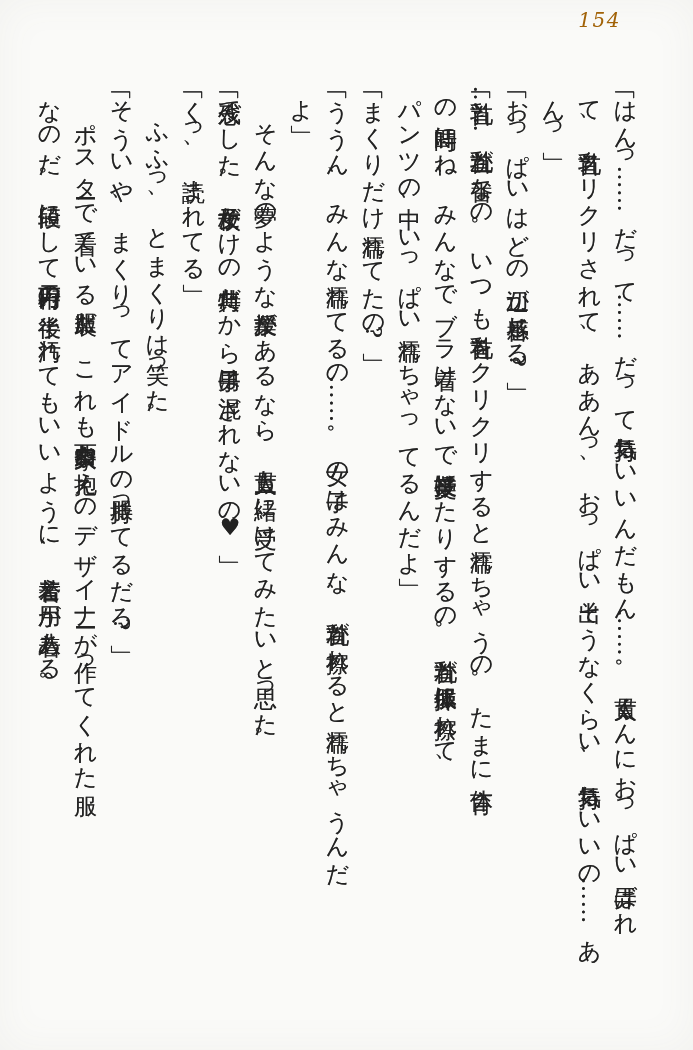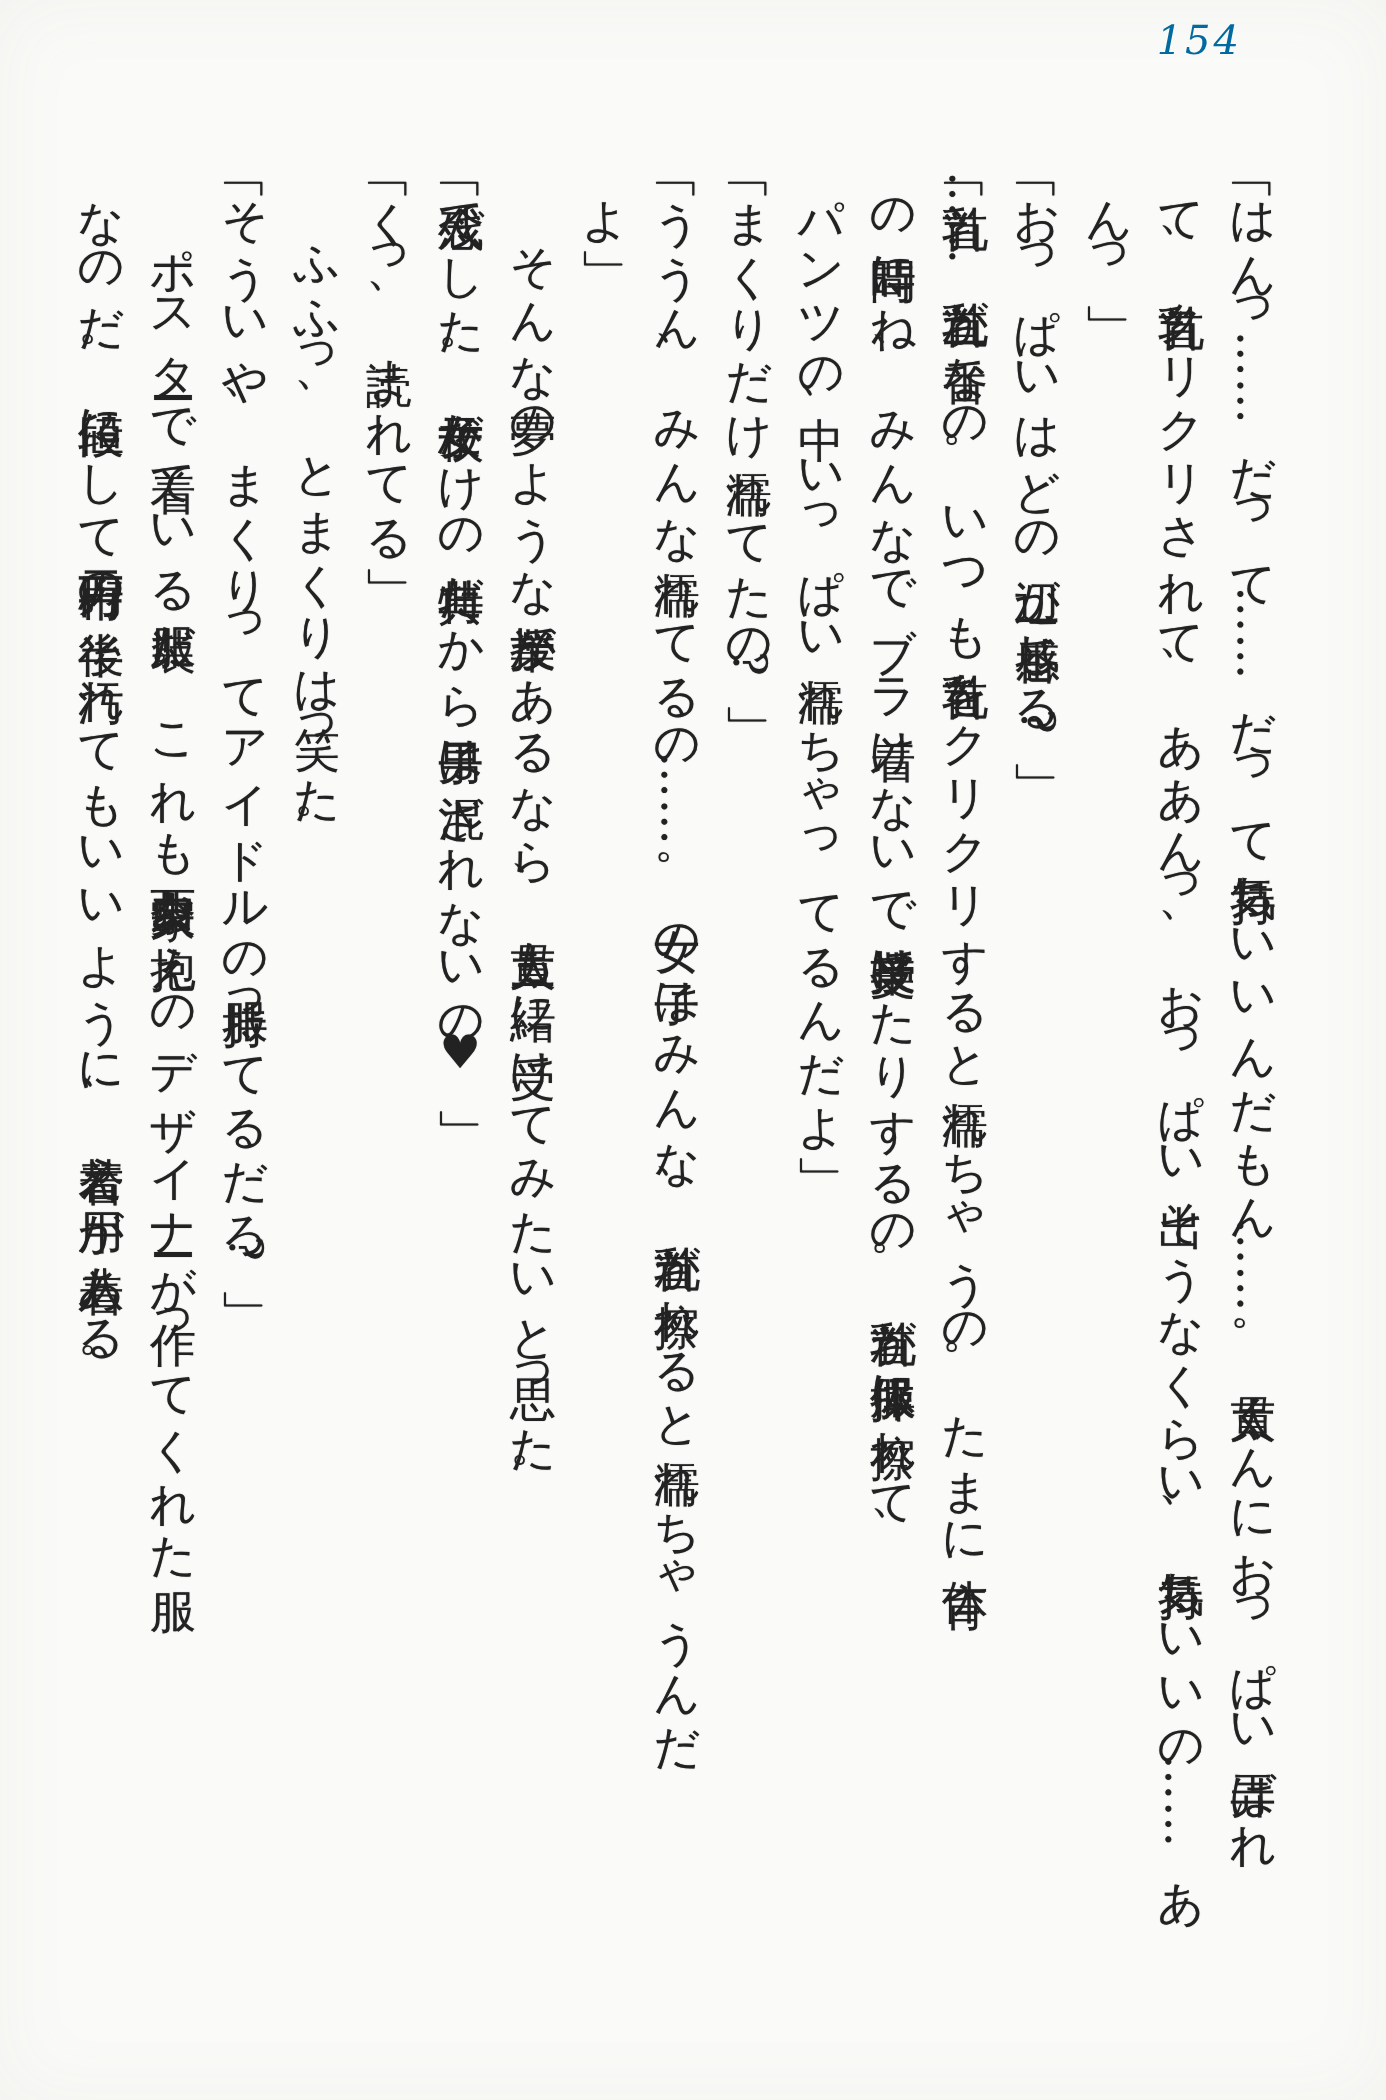--- a/index.html
+++ b/index.html
@@ -45,21 +45,21 @@
   .line {
     display: block;
     line-height: 36px;
     white-space: nowrap;
   }
 </style>
 </head>
 <body>
 
 <div class="page" style="background: rgb(250, 250, 248);">
-  <div class="page-number" style="color: #0369a1;">154</div>
+  <div class="page-number" style="color: #a16207;">154</div>
   <div class="text-area" id="text-area" style="color: rgb(34, 34, 34);">
       <p>
         <span class="line">「はんっ……だって……だって気持ちいいんだもん……。貫太くんにおっぱい弄ばれ</span>
         <span class="line">て、乳首クリクリされて、ああんっ、おっぱい出そうなくらい、気持ちいいの……あ</span>
         <span class="line">んっ」</span>
       </p>
       <p>
         <span class="line">「おっぱいはどの辺が一番感じる?」</span>
       </p>
       <p>

